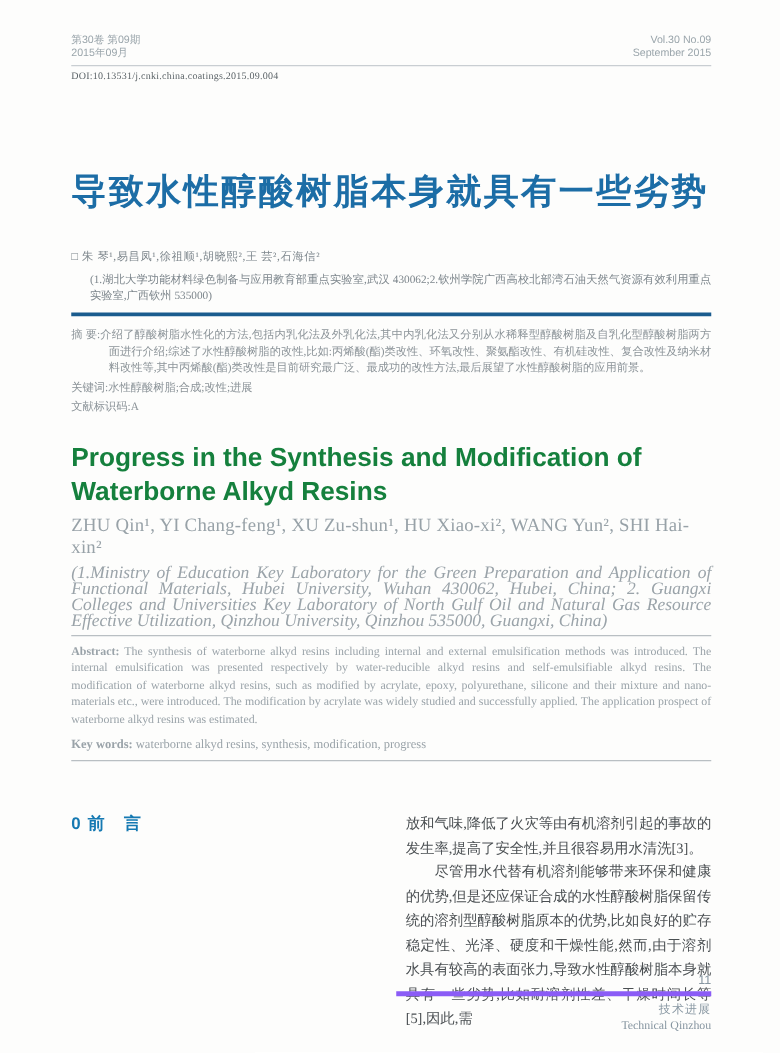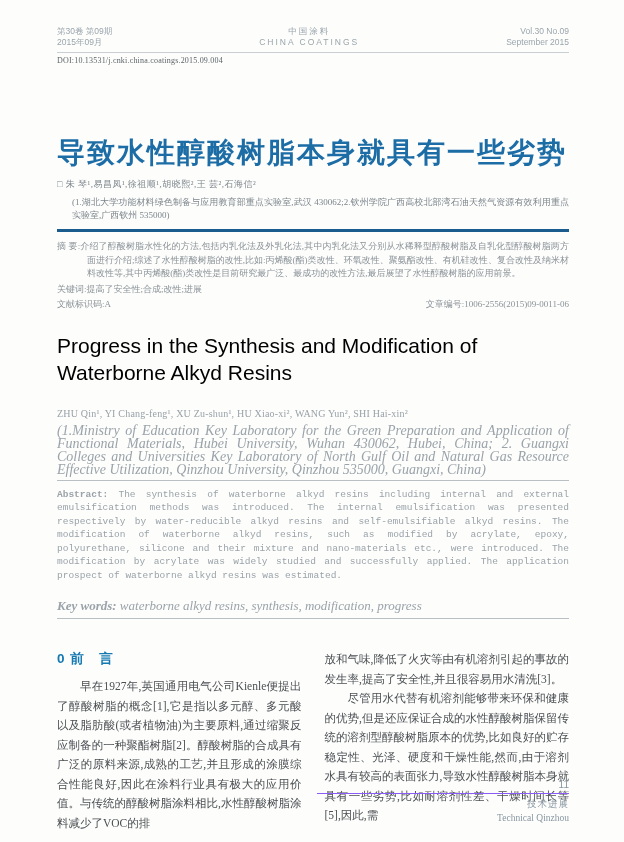--- a/index.html
+++ b/index.html
@@ -24,21 +24,21 @@
   .jh-right{text-align:right;}
   .doi-line{margin-top:3px;font-size:8px;color:#5c6468;letter-spacing:.2px;font-family:Liberation Serif, serif;}
 
   
   .title-cn{
     margin-top:70px;
     font-family:"Liberation Sans", sans-serif;
     font-size:28px;font-weight:bold;color:#1c6da6;
     letter-spacing:2px;line-height:36px;
   }
-  .authors-cn{margin-top:7px;font-size:9px;color:#7d868c;letter-spacing:.5px;}
+  .authors-cn{margin-top:28px;font-size:9px;color:#7d868c;letter-spacing:.5px;}
   .affiliation-cn{
     margin-top:5px;padding-left:15px;
     font-size:9px;line-height:13px;color:#7d868c;text-align:justify;
   }
   .rule-blue{margin-top:7px;border-top:3px solid #1a5c8e;}
 
   
   .abstract-cn{
     margin-top:8px;font-size:9px;line-height:13.5px;color:#8b9398;
     text-align:justify;padding-left:30px;text-indent:-30px;
@@ -47,33 +47,33 @@
   .class-row{
     margin-top:2px;display:flex;font-size:9px;line-height:13px;color:#8b9398;
   }
   .class-row .cell{flex:1;}
   .class-row .cell.mid{flex:0.9;}
 
   
   .title-en{
     margin-top:21px;
     font-family:"Liberation Sans", sans-serif;
-    font-size:21px;font-weight:normal;color:#000000;line-height:27px;
+    font-size:21px;font-weight:bold;color:#15803d;line-height:27px;
   }
-  .authors-en{margin-top:22px;font-size:10px;color:#98a2a8;letter-spacing:.2px;}
+  .authors-en{margin-top:6px;font-size:15px;color:#98a2a8;letter-spacing:.2px;}
   .affiliation-en{
     margin-top:5px;font-size:14px;line-height:13px;color:#9aa3a9;
     font-style:italic;text-align:justify;
   }
   .rule-thin{margin-top:4px;border-top:1px solid #b9bfc3;}
   .abstract-en{
-    margin-top:7px;font-size:9.5px;line-height:13.5px;color:#9aa3a9;text-align:justify;font-family:Liberation Mono, monospace;
+    margin-top:7px;font-size:9.5px;line-height:13.5px;color:#9aa3a9;text-align:justify;
   }
   .abstract-en .lbl,.keywords-en .lbl{font-weight:bold;}
-  .keywords-en{font-size:13px;line-height:13.5px;color:#9aa3a9;margin-top:17px;font-style:italic;}
+  .keywords-en{font-size:10px;line-height:13.5px;color:#9aa3a9;margin-top:6px;}
   .rule-thin2{margin-top:5px;border-top:1px solid #b9bfc3;}
 
   
   .columns{
     position:absolute;left:57px;right:55px;top:650px;
     display:flex;gap:23px;
   }
   .col{flex:1;min-width:0;}
   .section-heading{
     font-family:"Liberation Sans", sans-serif;
@@ -87,40 +87,36 @@
   .indent{text-indent:2em;}
 
   
   .footer{
     position:absolute;right:55px;top:779px;width:252px;
     text-align:right;color:#8796a1;
     font-family:"Liberation Sans", sans-serif;
   }
   .page-num{
     font-size:10px;line-height:12px;padding-bottom:2px;
-    border-bottom:1px solid #8b5cf6;
+    border-bottom:4px solid #8b5cf6;
   }
   .footer-cn{margin-top:4px;font-size:9.5px;letter-spacing:1px;}
   .footer-en{margin-top:2px;font-size:9.5px;font-family:"Liberation Serif", serif;}
 </style>
 </head>
 <body>
 
 <div class="page">
 
   <div class="top-block">
 
     <div class="journal-header">
       <div class="jh-left">
         <div>第30卷 第09期</div>
         <div>2015年09月</div>
-      </div>
-      <div class="jh-center">
-        <div>中国涂料</div>
-        <div>CHINA COATINGS</div>
       </div>
       <div class="jh-right">
         <div>Vol.30 No.09</div>
         <div>September 2015</div>
       </div>
     </div>
 
     <div class="doi-line">DOI:10.13531/j.cnki.china.coatings.2015.09.004</div>
 
     <h1 class="title-cn" style="margin-bottom:0;">导致水性醇酸树脂本身就具有一些劣势</h1>
@@ -129,26 +125,25 @@
 
     <div class="affiliation-cn">(1.湖北大学功能材料绿色制备与应用教育部重点实验室,武汉 430062;2.钦州学院广西高校北部湾石油天然气资源有效利用重点实验室,广西钦州 535000)</div>
 
     <div class="rule-blue"></div>
 
     <p class="abstract-cn" style="margin:8px 0 0 0;">
       <span class="lbl">摘 要:</span><span>介绍了醇酸树脂水性化的方法,包括内乳化法及外乳化法,其中内乳化法又分别从水稀释型醇酸树脂及自乳化型醇酸树脂两方面进行介绍;综述了水性醇酸树脂的改性,比如:丙烯酸(酯)类改性、环氧改性、聚氨酯改性、有机硅改性、复合改性及纳米材料改性等,其中丙烯酸(酯)类改性是目前研究最广泛、最成功的改性方法,最后展望了水性醇酸树脂的应用前景。</span>
     </p>
 
     <div class="keywords-cn">
-      <span>关键词:</span><span>提高了安全性;合成;改性;进展</span>
+      <span>关键词:</span><span>水性醇酸树脂;合成;改性;进展</span>
     </div>
 
     <div class="class-row">
       <span class="cell mid">文献标识码:A</span>
-      <span class="cell" style="text-align:right;">文章编号:1006-2556(2015)09-0011-06</span>
     </div>
 
     <h2 class="title-en" style="margin-bottom:0;">Progress in the Synthesis and Modification of Waterborne Alkyd Resins</h2>
 
     <div class="authors-en">ZHU Qin¹, YI Chang-feng¹, XU Zu-shun¹, HU Xiao-xi², WANG Yun², SHI Hai-xin²</div>
 
     <div class="affiliation-en">(1.Ministry of Education Key Laboratory for the Green Preparation and Application of Functional Materials, Hubei University, Wuhan 430062, Hubei, China; 2. Guangxi Colleges and Universities Key Laboratory of North Gulf Oil and Natural Gas Resource Effective Utilization, Qinzhou University, Qinzhou 535000, Guangxi, China)</div>
 
     <div class="rule-thin"></div>
 
@@ -160,21 +155,20 @@
       <span class="lbl">Key words:</span><span> waterborne alkyd resins, synthesis, modification, progress</span>
     </div>
 
     <div class="rule-thin2"></div>
 
   </div>
 
   <div class="columns">
     <div class="col">
       <h3 class="section-heading">0 前　言</h3>
-      <p class="body-p indent">早在1927年,英国通用电气公司Kienle便提出了醇酸树脂的概念[1],它是指以多元醇、多元酸以及脂肪酸(或者植物油)为主要原料,通过缩聚反应制备的一种聚酯树脂[2]。醇酸树脂的合成具有广泛的原料来源,成熟的工艺,并且形成的涂膜综合性能良好,因此在涂料行业具有极大的应用价值。与传统的醇酸树脂涂料相比,水性醇酸树脂涂料减少了VOC的排</p>
     </div>
     <div class="col">
       <p class="body-p">放和气味,降低了火灾等由有机溶剂引起的事故的发生率,提高了安全性,并且很容易用水清洗[3]。</p>
       <p class="body-p indent">尽管用水代替有机溶剂能够带来环保和健康的优势,但是还应保证合成的水性醇酸树脂保留传统的溶剂型醇酸树脂原本的优势,比如良好的贮存稳定性、光泽、硬度和干燥性能,然而,由于溶剂水具有较高的表面张力,导致水性醇酸树脂本身就具有一些劣势,比如耐溶剂性差、干燥时间长等[5],因此,需</p>
     </div>
   </div>
 
   <div class="footer">
     <div class="page-num">11</div>
     <div class="footer-cn">技术进展</div>

